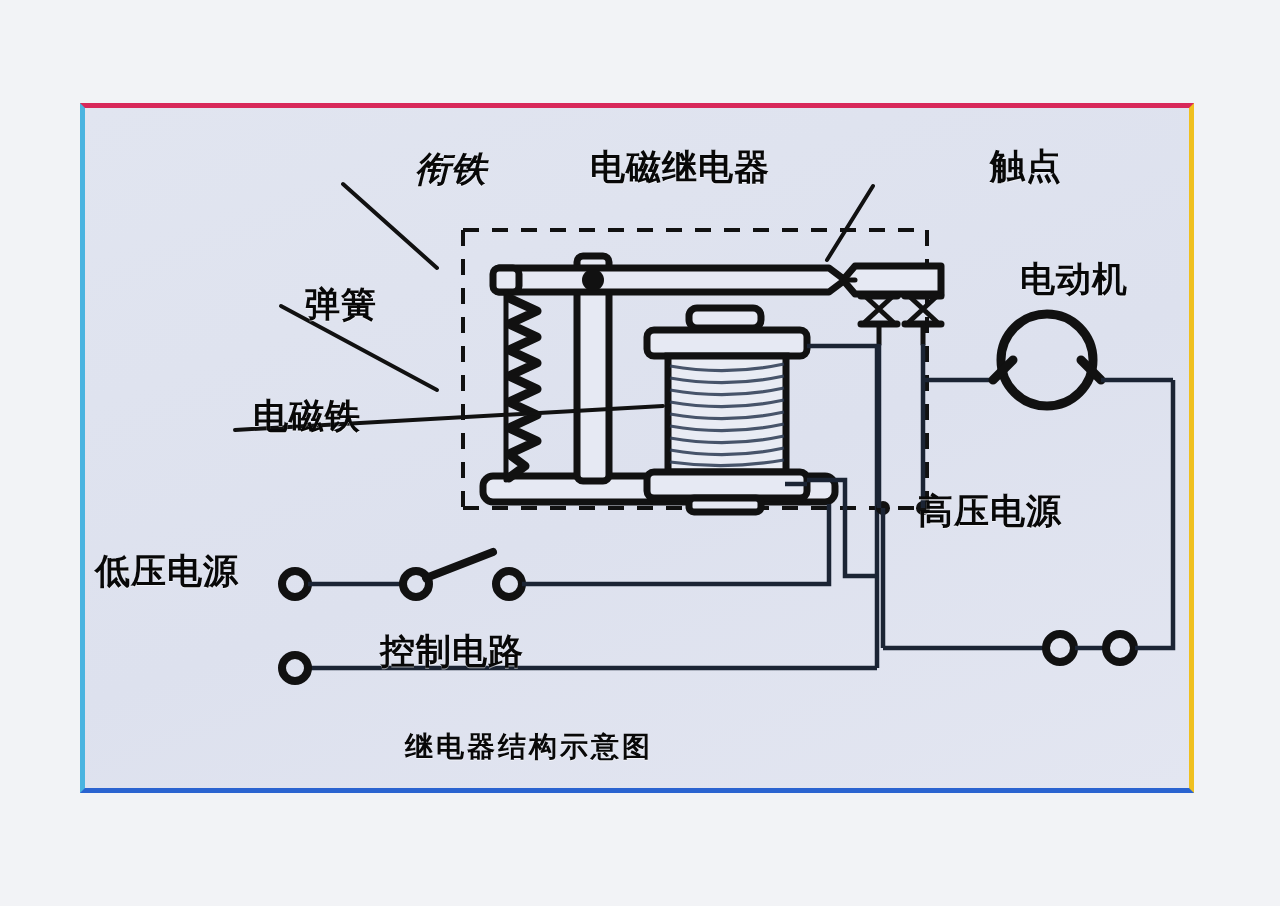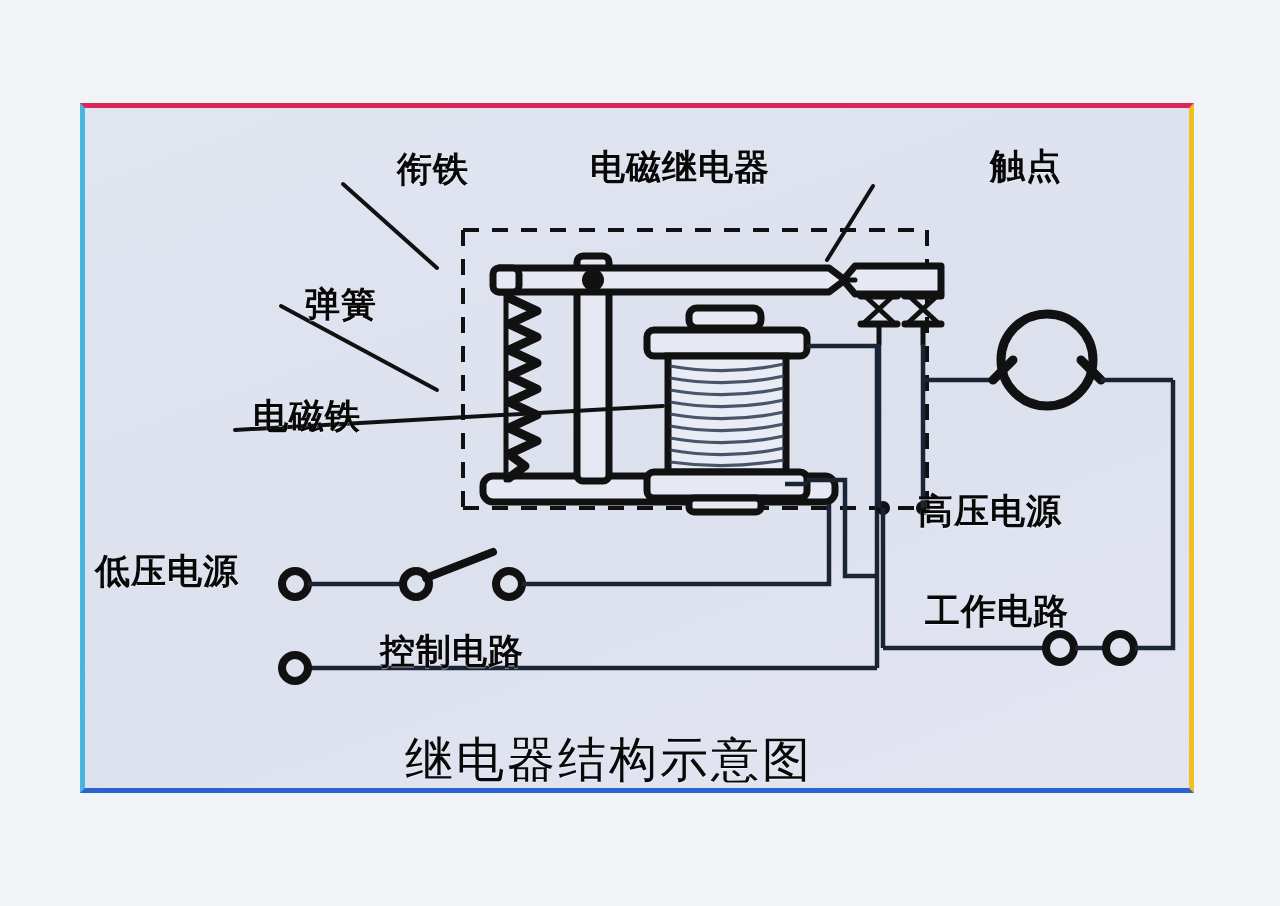--- a/index.html
+++ b/index.html
@@ -50,21 +50,21 @@
   .lbl {
     position: absolute;
     color: #080808;
     font-weight: 700;
     white-space: nowrap;
     letter-spacing: 1px;
     text-shadow: 0 1px 0 rgba(255,255,255,0.55);
     font-family: "DejaVu Sans", "Liberation Sans", sans-serif;
   }
   .lbl.med   { font-size: 35px; }
-  .lbl.cap   { font-size: 48px; letter-spacing: 3px; font-weight: 400; }
+  .lbl.cap   { font-size: 28px; letter-spacing: 3px; font-weight: 700; }
 </style>
 </head>
 <body>
 
 <div id="stage">
   <div id="card">
     <div class="innerfield"></div>
 
     <div id="svgwrap">
       <svg viewBox="0 0 1104 680" width="1104" height="680" xmlns="http://www.w3.org/2000/svg">
@@ -213,34 +213,34 @@
 
         <g>
           <path class="ink thin" d="M258,76 L352,160"></path>
           <path class="ink thin" d="M788,78 L742,152"></path>
           <path class="ink thin" d="M196,198 L352,282"></path>
           <path class="ink thin" d="M150,322 L578,298"></path>
         </g>
       </svg>
     </div>
 
-    <div class="lbl med" style="left:312px; top:38px;">衔铁</div>
+    <div class="lbl med" style="left:330px; top:38px;font-style:italic;">衔铁</div>
 
     <div class="lbl med" style="left:505px; top:36px;">电磁继电器</div>
 
     <div class="lbl med" style="left:905px; top:35px;">触点</div>
 
+    <div class="lbl med" style="left:935px; top:148px;">电动机</div>
 
     <div class="lbl med" style="left:220px; top:173px;">弹簧</div>
 
     <div class="lbl med" style="left:168px; top:285px;">电磁铁</div>
 
     <div class="lbl med" style="left:10px; top:440px;text-align:center;">低压电源</div>
 
     <div class="lbl med" style="left:295px; top:520px;">控制电路</div>
 
     <div class="lbl med" style="left:833px; top:380px;">高压电源</div>
 
-    <div class="lbl med" style="left:840px; top:480px;">工作电路</div>
 
     <div class="lbl cap" style="left:320px; top:620px;">继电器结构示意图</div>
   </div>
 </div>
 
 </body></html>

